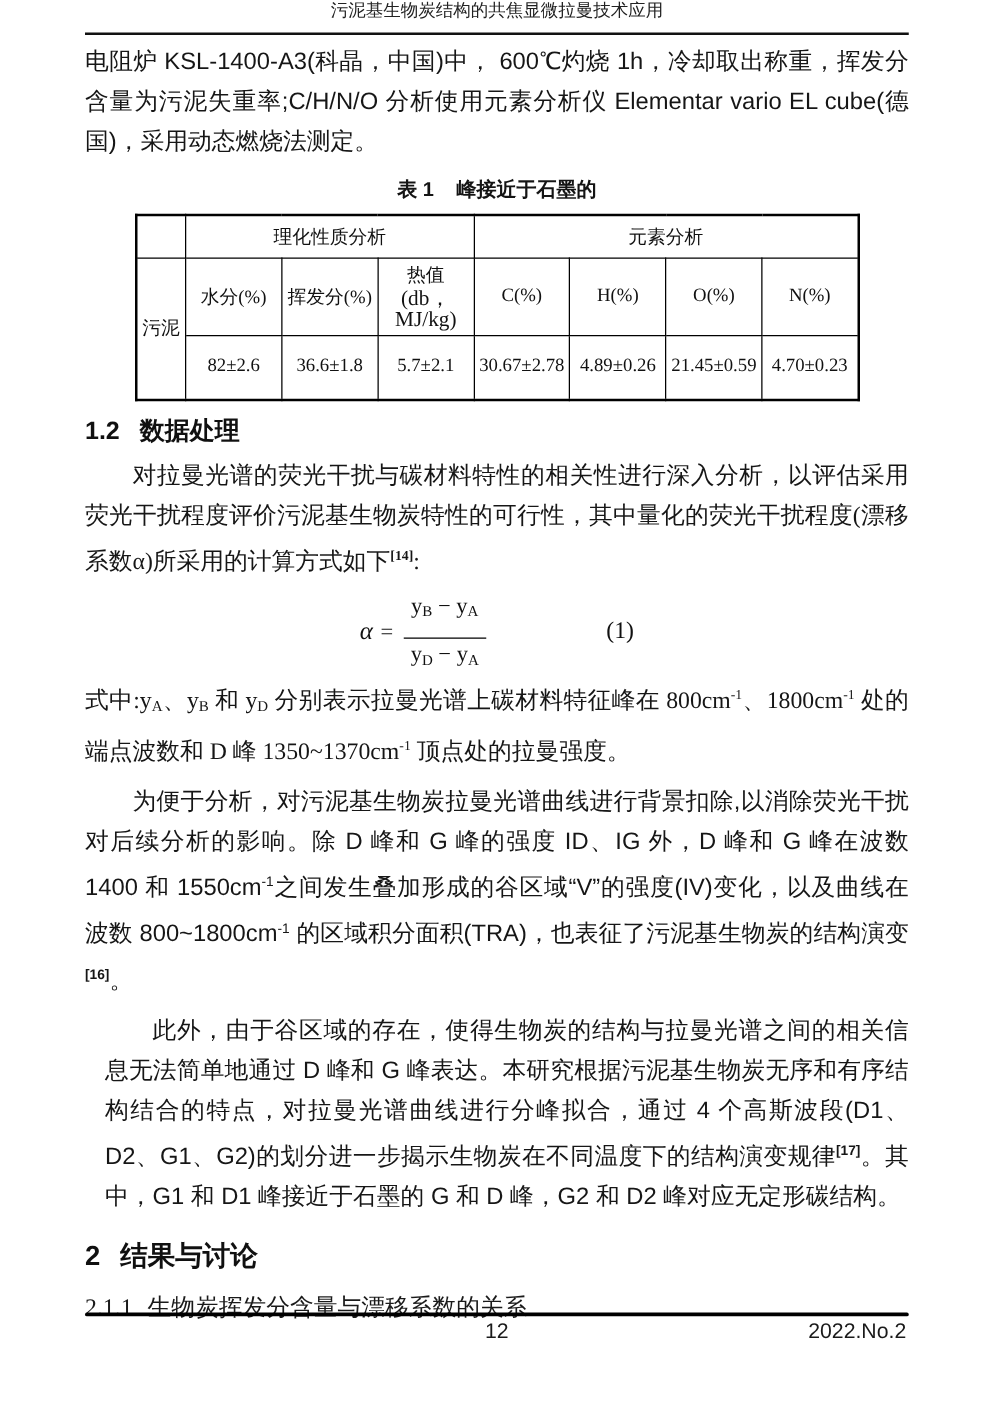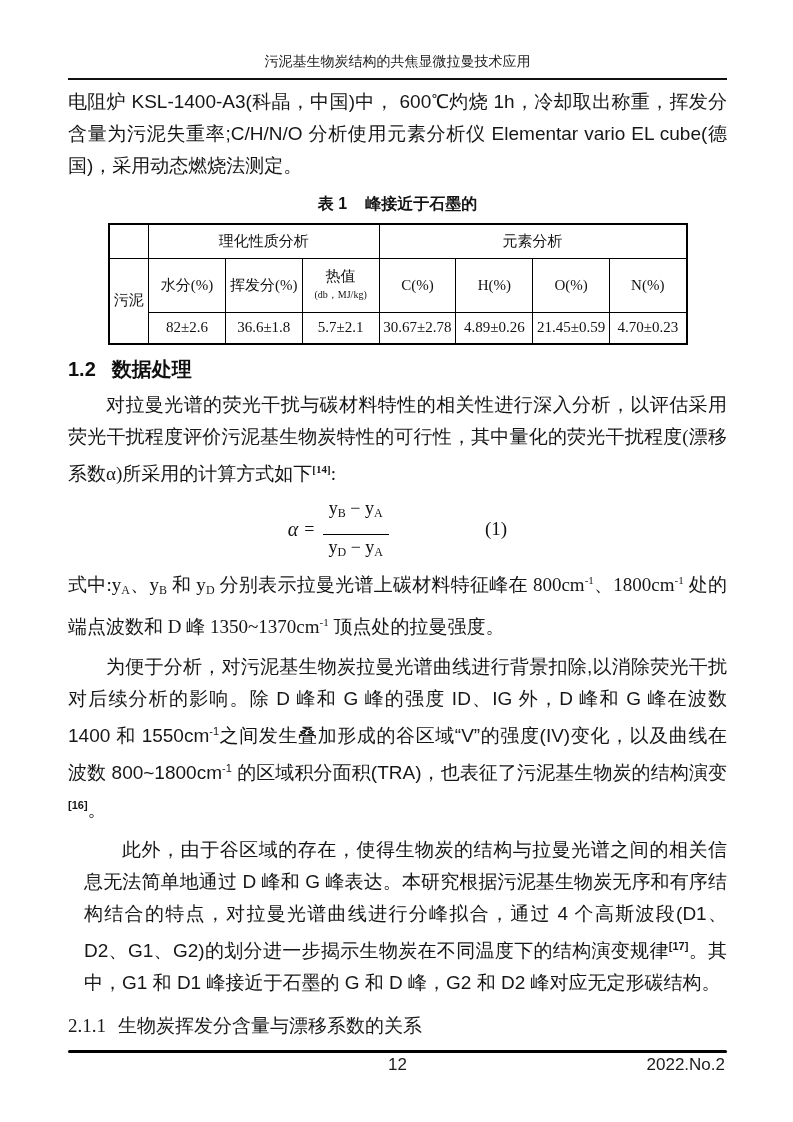--- a/index.html
+++ b/index.html
@@ -8,21 +8,20 @@
     width: 793px; height: 1122px;
     position: relative;
     font-family: "Liberation Serif", serif;
     color: #1c1c1c;
     overflow: hidden;
   }
   .content { padding: 0 66px 0 68px; }
 
   
   .running-head {
-    padding-top: 52px;
     text-align: center;
     font-size: 14px;
     line-height: 20px;
     font-family: Liberation Serif, serif;
     color: #222;
   }
   .header-rule {
     margin-top: 6px;
     height: 2px;
     background: #111;
@@ -69,30 +68,30 @@
     width: 580px;
   }
   table.props td {
     border: 1.5px solid #000;
     text-align: center;
     vertical-align: middle;
     padding: 4px 2px;
   }
   table.props td.group { height: 34px; }
   table.props td.colhead { height: 54px; }
-  table.props td.val { height: 32px; }
+  table.props td.val { height: 52px; }
   td.c-label { width: 40px; }
   td.c-moist { width: 72px; }
   td.c-vol   { width: 80px; }
   td.c-heat  { width: 98px; }
   td.c-c { width: 88px; }
   td.c-h { width: 72px; }
   td.c-o { width: 86px; }
   td.c-n { width: 64px; }
-  .unit-line { display: block; font-size: 10px; line-height: 17px; }
+  .unit-line { display: block; font-size: 17px; line-height: 17px; }
 
   
   h3.sec {
     font-family: "Liberation Sans", sans-serif;
     font-weight: 700;
     color: #101010;
   }
   h3.h12 { margin-top: 10px; font-size: 20px; line-height: 28px; }
   h3.h2  { margin-top: 16px; font-size: 22px; line-height: 30px; }
   h3.h21 { margin-top: 13px; font-size: 20px; line-height: 28px; }
@@ -195,20 +194,23 @@
     </span>
     <span class="eq-number">(1)</span>
   </div>
 
   <p class="par serif-par p3"><span>式中:y</span><sub class="var">A</sub><span>、y</span><sub class="var">B</sub><span> 和 y</span><sub class="var">D</sub><span> 分别表示拉曼光谱上碳材料特征峰在 800cm</span><sup class="exp">-1</sup><span>、1800cm</span><sup class="exp">-1</sup><span> 处的端点波数和 D 峰 1350~1370cm</span><sup class="exp">-1</sup><span> 顶点处的拉曼强度。</span></p>
 
   <p class="par sans-par indent p4"><span>为便于分析，对污泥基生物炭拉曼光谱曲线进行背景扣除,以消除荧光干扰对后续分析的影响。除 D 峰和 G 峰的强度 ID、IG 外，D 峰和 G 峰在波数 1400 和 1550cm</span><sup class="exp">-1</sup><span>之间发生叠加形成的谷区域“V”的强度(IV)变化，以及曲线在波数 800~1800cm</span><sup class="exp">-1</sup><span> 的区域积分面积(TRA)，也表征了污泥基生物炭的结构演变</span><sup class="ref">[16]</sup><span>。</span></p>
 
   <p class="par sans-par indent p5"><span>此外，由于谷区域的存在，使得生物炭的结构与拉曼光谱之间的相关信息无法简单地通过 D 峰和 G 峰表达。本研究根据污泥基生物炭无序和有序结构结合的特点，对拉曼光谱曲线进行分峰拟合，通过 4 个高斯波段(D1、D2、G1、G2)的划分进一步揭示生物炭在不同温度下的结构演变规律</span><sup class="ref">[17]</sup><span>。其中，G1 和 D1 峰接近于石墨的 G 和 D 峰，G2 和 D2 峰对应无定形碳结构。</span></p>
 
+  <h3 class="sec h2">
+    <span class="sec-num">2</span><span>结果与讨论</span>
+  </h3>
 
 
   <h3 class="sec h211">
     <span class="sec-num">2.1.1</span><span>生物炭挥发分含量与漂移系数的关系</span>
   </h3>
 
 </div>
 
 <div class="footer">
   <div class="footer-rule"></div>

